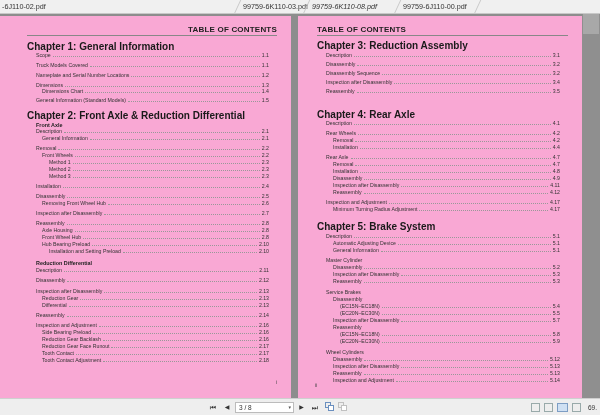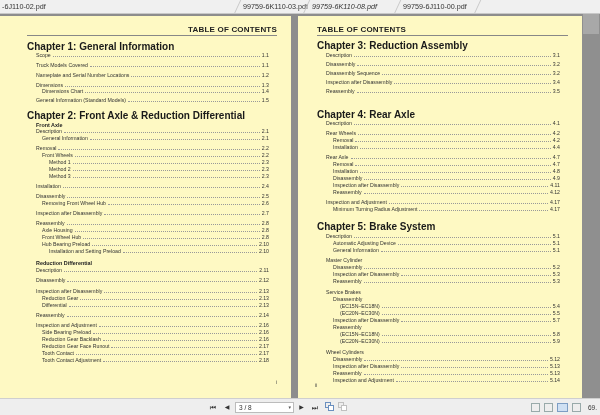--- a/index.html
+++ b/index.html
@@ -8,21 +8,21 @@
 
   
   .tabbar { position: absolute; left: 0; top: 0; width: 600px; height: 14px; background: #f0f0f0; border-bottom: 1px solid #c8c8c8; overflow: hidden; white-space: nowrap; }
   .tab { position: absolute; top: 0; height: 14px; font-size: 7.2px; color: #333; line-height: 14px; padding-left: 6px; }
   .tab .sep { position: absolute; top: 0; width: 1px; height: 14px; background: #c9c9c9; transform: skewX(-25deg); }
   .tab.active { background: #fafafa; }
   .tab .close { position: absolute; right: 2px; top: 0; font-size: 8px; color: #444; }
 
   
   .viewer { position: absolute; left: 0; top: 14px; width: 600px; height: 384px; background: #8d8d8d; }
-  .page { position: absolute; background: #fef9c3; top: 2px; height: 382px; }
+  .page { position: absolute; background: #f9a8d4; top: 2px; height: 382px; }
   .page.left { left: 0; width: 291px; }
   .page.right { left: 298px; width: 284px; }
   .scroll-strip { position: absolute; right: 0; top: 0; width: 18px; height: 384px; background: #8f8f8f; }
   .scroll-strip .thumb { position: absolute; left: 1px; top: 0; width: 16px; height: 20px; background: #a8a8a8; }
 
   .toc-head { position: absolute; font-size: 8px; font-weight: bold; color: #222; letter-spacing: 0.2px; }
   .toc-rule { position: absolute; height: 1px; background: #888; }
   .chapter { position: absolute; font-size: 10px; font-weight: bold; color: #1a1a1a; }
   .entry { position: absolute; font-size: 5.2px; color: #333; height: 7px; line-height: 7px; display: flex; }
   .entry .lbl { white-space: nowrap; }

